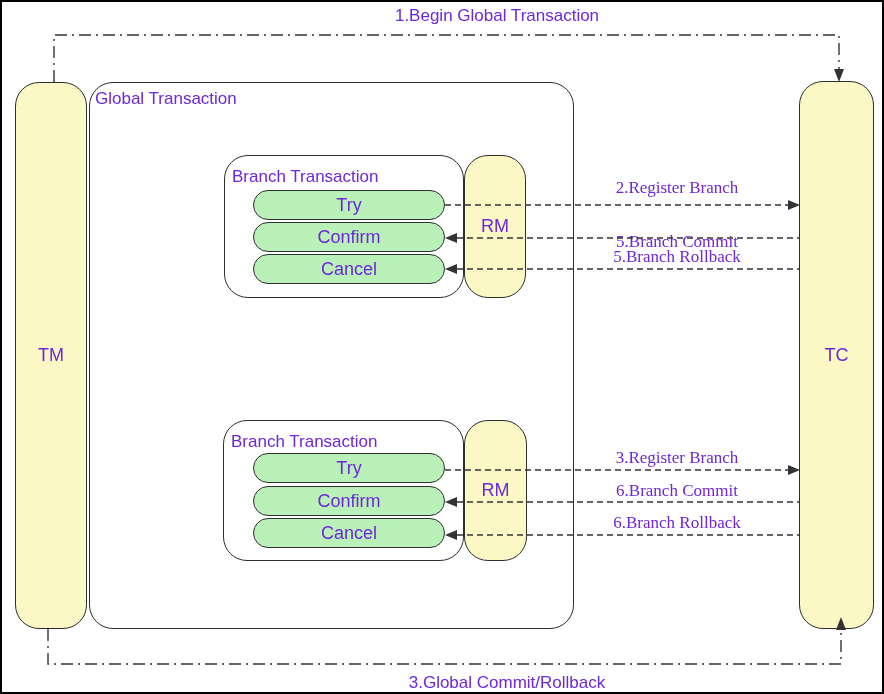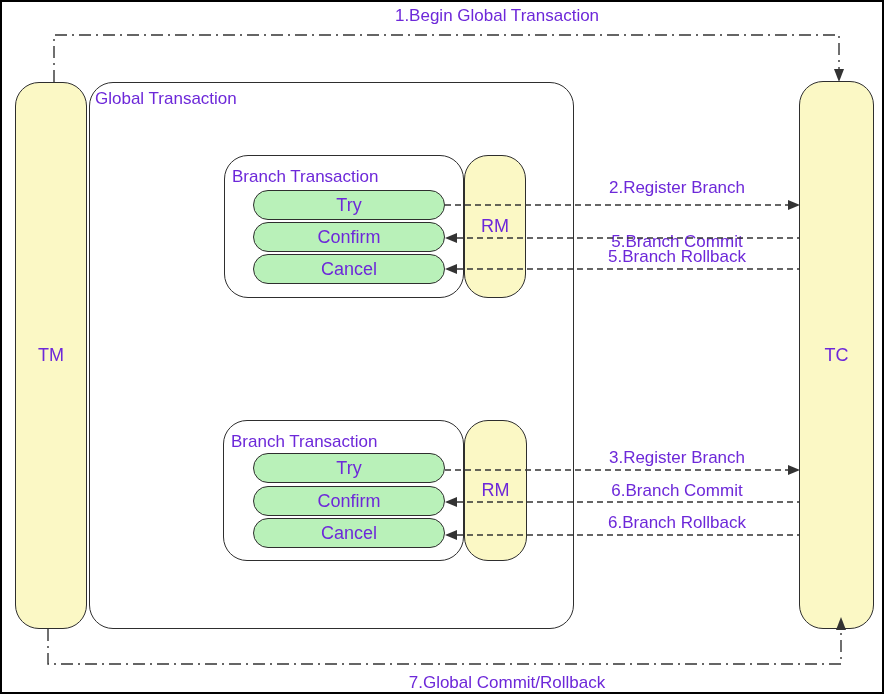--- a/index.html
+++ b/index.html
@@ -40,20 +40,21 @@
     align-items: center;
     justify-content: center;
     font-size: 18px;
   }
   .alabel {
     position: absolute;
     width: 220px;
     text-align: center;
     font-size: 17px;
     white-space: nowrap;
+    font-family: Liberation Serif, serif;
   }
   .clabel {
     position: absolute;
     text-align: center;
     font-size: 17px;
     white-space: nowrap;
   }
   svg.wires {
     position: absolute;
     left: 0; top: 0;
@@ -67,21 +68,21 @@
   svg.wires path.dashdot { stroke-dasharray: 12 5 2 5; }
   svg.wires path.dashed   { stroke-dasharray: 6 4; }
   svg.wires polygon { fill: var(--line, #222); stroke: none; }
 </style>
 </head>
 <body>
 
 <div class="canvas">
 
   <div class="clabel" style="left:384px; top:4px; width:222px;">1.Begin Global Transaction</div>
-  <div class="clabel" style="left:374px; top:671px; width:262px;">7.Global Commit/Rollback</div>
+  <div class="clabel" style="left:374px; top:671px; width:262px;">3.Global Commit/Rollback</div>
 
   <div class="abs node" style="left:797px; top:79px; width:75px; height:548px;">
     <span>TC</span>
   </div>
 
   <div class="abs node" style="left:13px; top:80px; width:72px; height:547px;">
     <span>TM</span>
   </div>
 
   <div class="abs frame" style="left:87px; top:80px; width:485px; height:547px;">

